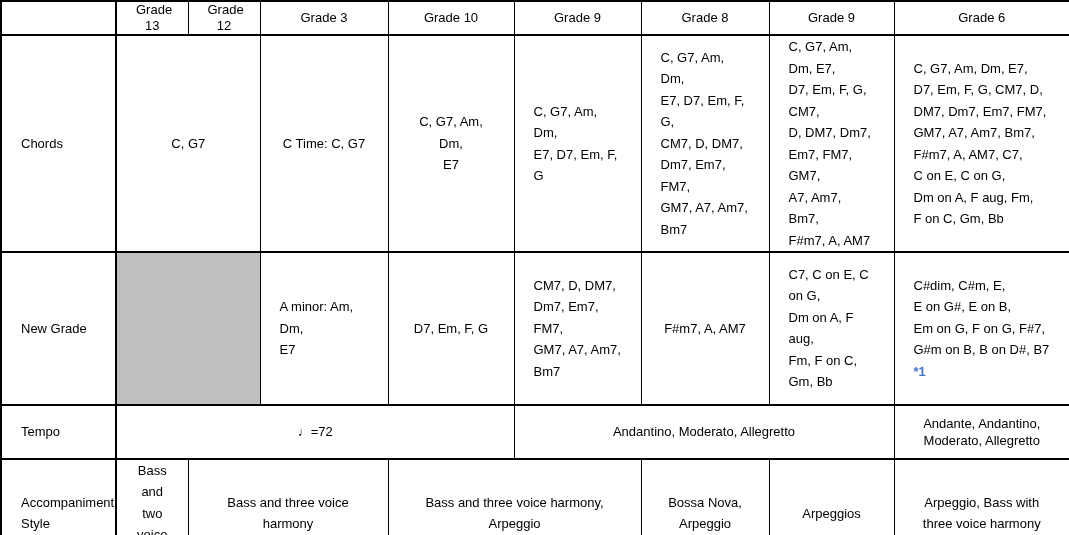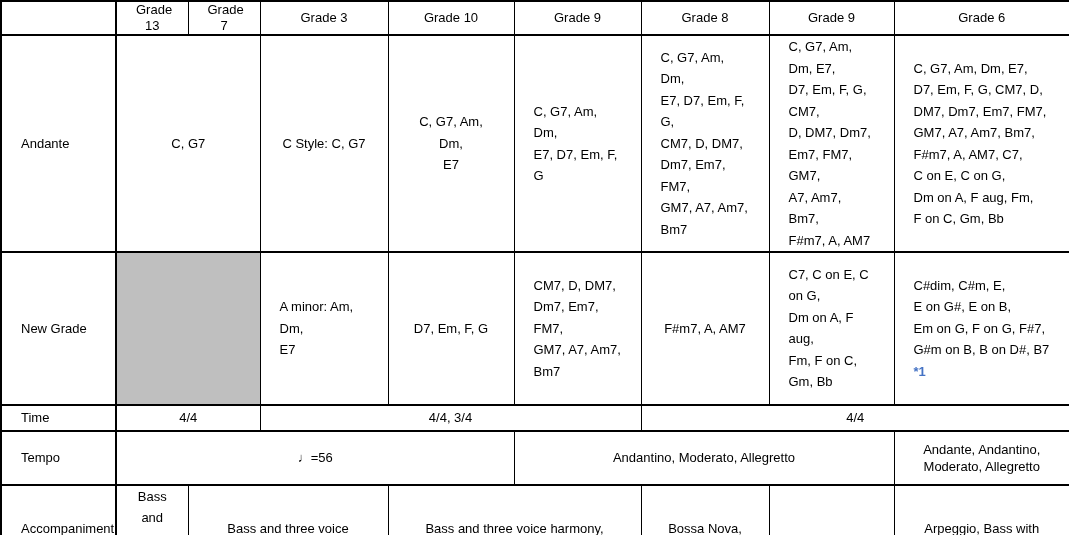--- a/index.html
+++ b/index.html
@@ -72,34 +72,34 @@
       <col style="width:126px">
       <col style="width:127px">
       <col style="width:128px">
       <col style="width:125px">
       <col style="width:176px">
     </colgroup>
     <tbody>
       <tr class="r-header" style="height:28px">
         <td class="lbl"></td>
         <td>Grade 13</td>
-        <td>Grade 7</td>
+        <td>Grade 12</td>
         <td>Grade 3</td>
         <td>Grade 10</td>
         <td>Grade 9</td>
         <td>Grade 8</td>
         <td>Grade 9</td>
         <td>Grade 6</td>
       </tr>
 
 
       <tr class="r-chords tall" style="height:179px">
-        <td class="lbl">Andante</td>
+        <td class="lbl">Chords</td>
         <td colspan="2">C, G7</td>
-        <td>C Style: C, G7</td>
+        <td>C Time: C, G7</td>
         <td>C, G7, Am, Dm,
 E7</td>
         <td class="left">C, G7, Am, Dm,
 E7, D7, Em, F, G</td>
         <td class="left">C, G7, Am, Dm,
 E7, D7, Em, F, G,
 CM7, D, DM7,
 Dm7, Em7, FM7,
 GM7, A7, Am7,
 Bm7</td>
@@ -135,30 +135,24 @@
 Fm, F on C, Gm, Bb</td>
         <td class="left">
           <span>C#dim, C#m, E,
 E on G#, E on B,
 Em on G, F on G, F#7,
 G#m on B, B on D#, B7</span>
           <span class="footnote">*1</span>
         </td>
       </tr>
 
-      <tr class="r-time" style="height:26px">
-        <td class="lbl">Time</td>
-        <td colspan="2">4/4</td>
-        <td colspan="3">4/4, 3/4</td>
-        <td colspan="3">4/4</td>
-      </tr>
 
       <tr class="r-tempo" style="height:54px">
         <td class="lbl">Tempo</td>
-        <td colspan="4">♩=56</td>
+        <td colspan="4">♩=72</td>
         <td colspan="3">Andantino, Moderato, Allegretto</td>
         <td>Andante, Andantino,
 Moderato, Allegretto</td>
       </tr>
 
       <tr class="r-acc tall" style="height:81px">
         <td class="lbl">Accompaniment Style</td>
         <td>Bass and
 two voice
 harmony</td>

